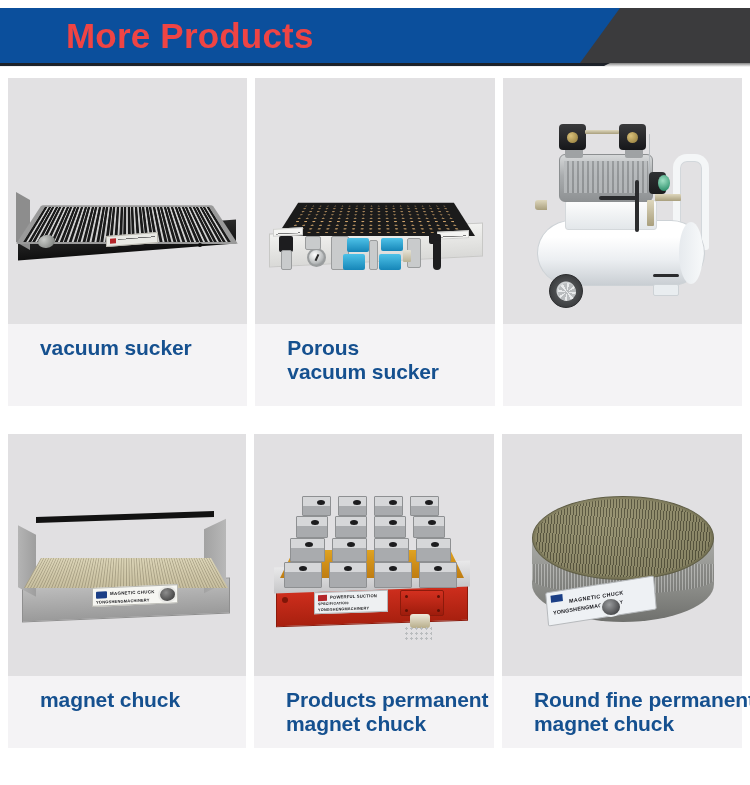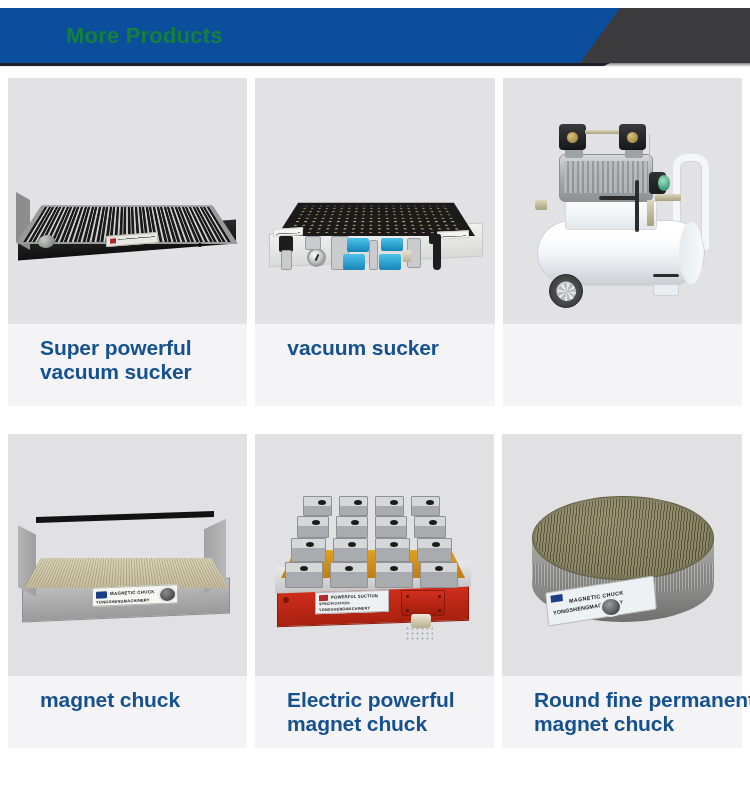--- a/index.html
+++ b/index.html
@@ -41,22 +41,22 @@
     left:0; top:63px;
     width:610px; height:3px;
     background:#1d2430;
     clip-path:polygon(0 0,610px 0,604px 3px,0 3px);
   }
   .banner-title{
     position:absolute;
     left:66px; top:8px;
     height:55px;
     display:flex; align-items:center;
-    color:#15803d;
-    font-size:22px;
+    color:#ef4444;
+    font-size:35px;
     font-weight:bold;
     letter-spacing:.2px;
     white-space:nowrap;
   }
 
   
   .grid{
     position:relative;
     width:750px;
     padding:0 8px;
@@ -422,21 +422,20 @@
           </div>
           <div class="p1-gauge"></div>
           <div class="p1-label">
               <i></i>
               <span></span>
             </div>
           <div class="p1-dot"></div>
         </div>
       </div>
       <div class="caption">
-        <span class="cap-line">Super powerful</span>
         <span class="cap-line">vacuum sucker</span>
       </div>
     </div>
 
     <div class="card">
       <div class="thumb">
         <div class="plate-wrap">
           <div class="p2-base"></div>
           <div class="p2-top">
             <div class="p2-dots"></div>
@@ -455,20 +454,21 @@
           <div class="p2-valve" style="left:114px;top:162px;width:9px;height:30px;border-radius:2px;"></div>
           <div class="p2-blue" style="left:126px;top:160px;width:22px;height:13px;"></div>
           <div class="p2-blue" style="left:124px;top:176px;width:22px;height:16px;"></div>
           <div class="p2-valve" style="left:152px;top:160px;width:14px;height:30px;border-radius:2px;"></div>
           <div class="p2-brass" style="left:148px;top:172px;width:8px;height:12px;"></div>
           <div class="p2-dark" style="left:174px;top:156px;width:12px;height:10px;"></div>
           <div class="p2-dark" style="left:178px;top:162px;width:8px;height:30px;border-radius:4px;"></div>
         </div>
       </div>
       <div class="caption">
+        <span class="cap-line">Porous</span>
         <span class="cap-line">vacuum sucker</span>
       </div>
     </div>
 
     <div class="card">
       <div class="thumb">
         <div class="plate-wrap">
           <div class="p3-handle"></div>
           <div class="p3-tank"></div>
           <div class="p3-tank-cap"></div>
@@ -557,21 +557,21 @@
             <i style="left:4px;top:4px;"></i>
               <i style="left:4px;top:18px;"></i>
             <i style="left:36px;top:4px;"></i>
               <i style="left:36px;top:18px;"></i>
           </div>
           <div class="p5-conn"></div>
           <div class="p5-chain"></div>
         </div>
       </div>
       <div class="caption">
-        <span class="cap-line">Electric powerful</span>
+        <span class="cap-line">Products permanent</span>
         <span class="cap-line">magnet chuck</span>
       </div>
     </div>
 
     <div class="card">
       <div class="thumb">
         <div class="plate-wrap">
           <div class="p6-side"></div>
           <div class="p6-rim"></div>
           <div class="p6-top"></div>

